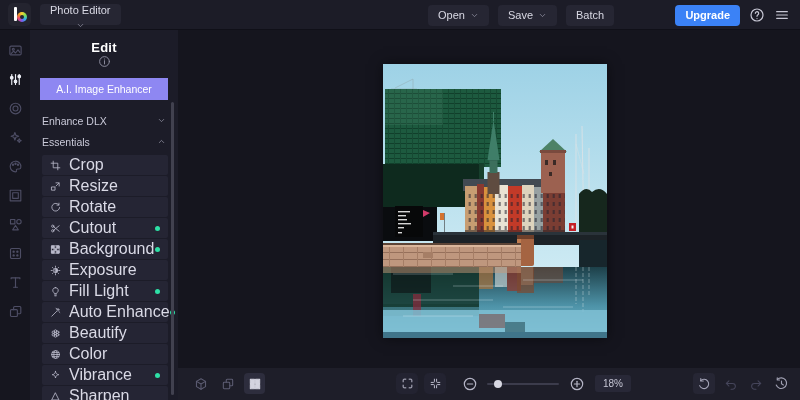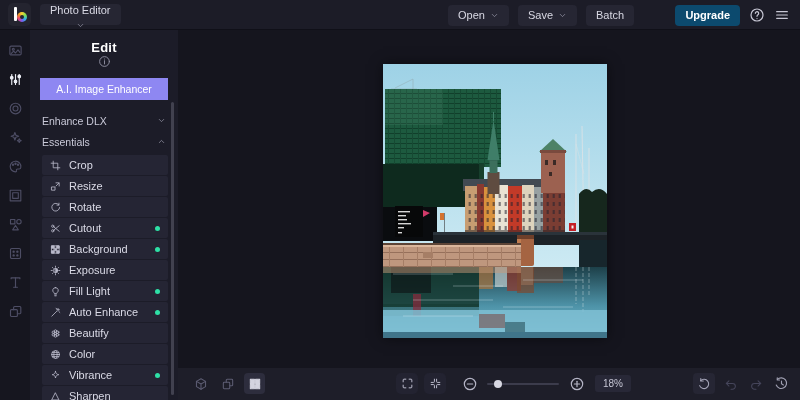--- a/index.html
+++ b/index.html
@@ -11,23 +11,23 @@
   .topbar{position:absolute;left:0;top:0;width:800px;height:30px;background:#1c1c27;
     display:flex;align-items:center;z-index:10;border-bottom:1px solid #101018;}
   .logo{width:23px;height:23px;background:#24242f;border-radius:5px;position:relative;margin-left:8px;cursor:pointer;}
   .logo-stem{position:absolute;left:6px;top:4px;width:2.5px;height:14px;background:#ffffff;border-radius:1px;}
   .logo-bowl{position:absolute;left:8.5px;top:8.5px;width:10px;height:10px;border-radius:50%;
     background:conic-gradient(#f5d533,#7ee04f,#2bb7e8,#7a5cf0,#e8447a,#f08b2e,#f5d533);}
   .logo-bowl::after{content:"";position:absolute;inset:3px;background:#24242f;border-radius:50%;}
   .tb-btn{display:flex;align-items:center;gap:5px;background:#262633;color:#d9d9e4;border:none;
     border-radius:4px;height:21px;padding:0 10px;font-size:11px;cursor:pointer;font-family:inherit;}
   .menu-btn{margin-left:9px;flex-direction:column;}
-  .tb-center{position:absolute;left:448px;top:4.5px;display:flex;gap:9px;}
+  .tb-center{position:absolute;left:428px;top:4.5px;display:flex;gap:9px;}
   .tb-right{position:absolute;right:10px;top:4.5px;display:flex;gap:9px;align-items:center;}
-  .upgrade-btn{background:#0c4a6e;color:#ffffff;font-weight:bold;margin-left:30px;}
+  .upgrade-btn{background:#3b82f6;color:#ffffff;font-weight:bold;margin-left:30px;}
   .tb-icon{color:#c7c7d4;width:16px;height:16px;cursor:pointer;display:flex;align-items:center;justify-content:center;}
   .chev{width:9px;height:9px;color:#9d9dae;display:inline-flex;}
 
   
   .rail{position:absolute;left:0;top:30px;width:30px;height:370px;background:#16161f;z-index:6;
     display:flex;flex-direction:column;align-items:center;padding-top:6px;}
   .rail-item{width:30px;height:29px;display:flex;align-items:center;justify-content:center;
     color:#4d4d64;cursor:pointer;}
   .rail-item.active{color:#eceef5;}
   .rail-item .r-ic{width:15px;height:15px;}
@@ -38,21 +38,21 @@
   .panel-title{color:#ffffff;font-size:13px;font-weight:bold;letter-spacing:.2px;}
   .info-ic{width:13px;height:13px;color:#8d8d9e;cursor:pointer;}
   .ai-btn{display:block;margin:4px 10px 10px 10px;width:128px;height:22px;background:#8e87f2;color:#ffffff;
     border:none;border-radius:0;font-size:10.5px;cursor:pointer;font-family:inherit;}
   .section-row{display:flex;align-items:center;justify-content:space-between;height:21px;
     padding:0 12px;color:#c9c9d8;font-size:10.5px;cursor:pointer;}
   .tools{margin:3px 0 0 12px;width:126px;}
   .tool-row{display:flex;align-items:center;height:20px;margin-bottom:1px;background:#252534;
     border-radius:2px;padding:0 8px;cursor:pointer;}
   .t-ic{width:11px;height:11px;color:#b9b9ca;flex:0 0 auto;}
-  .t-label{color:#dadae6;font-size:11px;margin-left:8px;flex:1;white-space:nowrap;}
+  .t-label{color:#dadae6;font-size:16px;margin-left:8px;flex:1;white-space:nowrap;}
   .t-dot{width:5px;height:5px;border-radius:50%;background:#2ee0a6;flex:0 0 auto;}
   .panel-scrollbar{position:absolute;right:4px;top:72px;bottom:5px;width:3px;background:#41414f;border-radius:2px;cursor:pointer;}
 
   
   .stage{position:absolute;left:178px;top:30px;width:622px;height:338px;background:#15151e;}
   .photo{position:absolute;left:205px;top:34px;width:224px;height:274px;box-shadow:0 0 12px rgba(0,0,0,.5);cursor:move;}
   .photo svg{display:block;width:100%;height:100%;}
 
   
   .bottombar{position:absolute;left:178px;top:368px;width:622px;height:32px;background:#1e1e29;z-index:6;}

